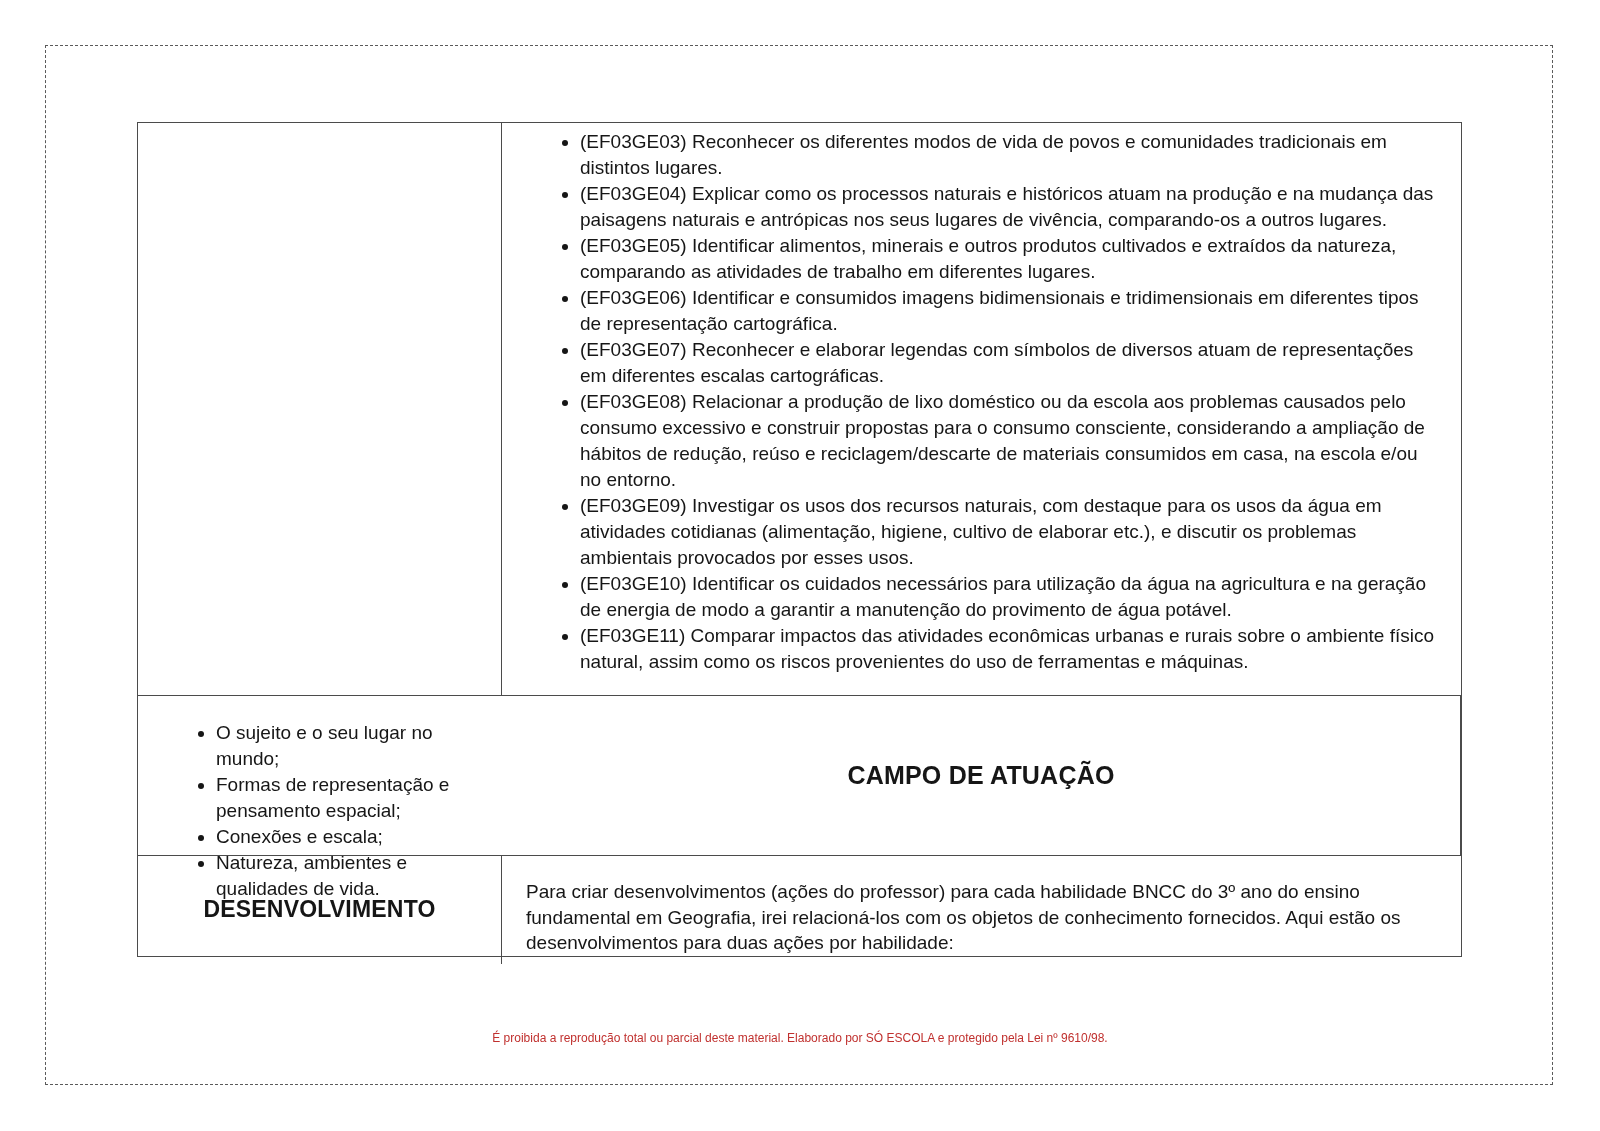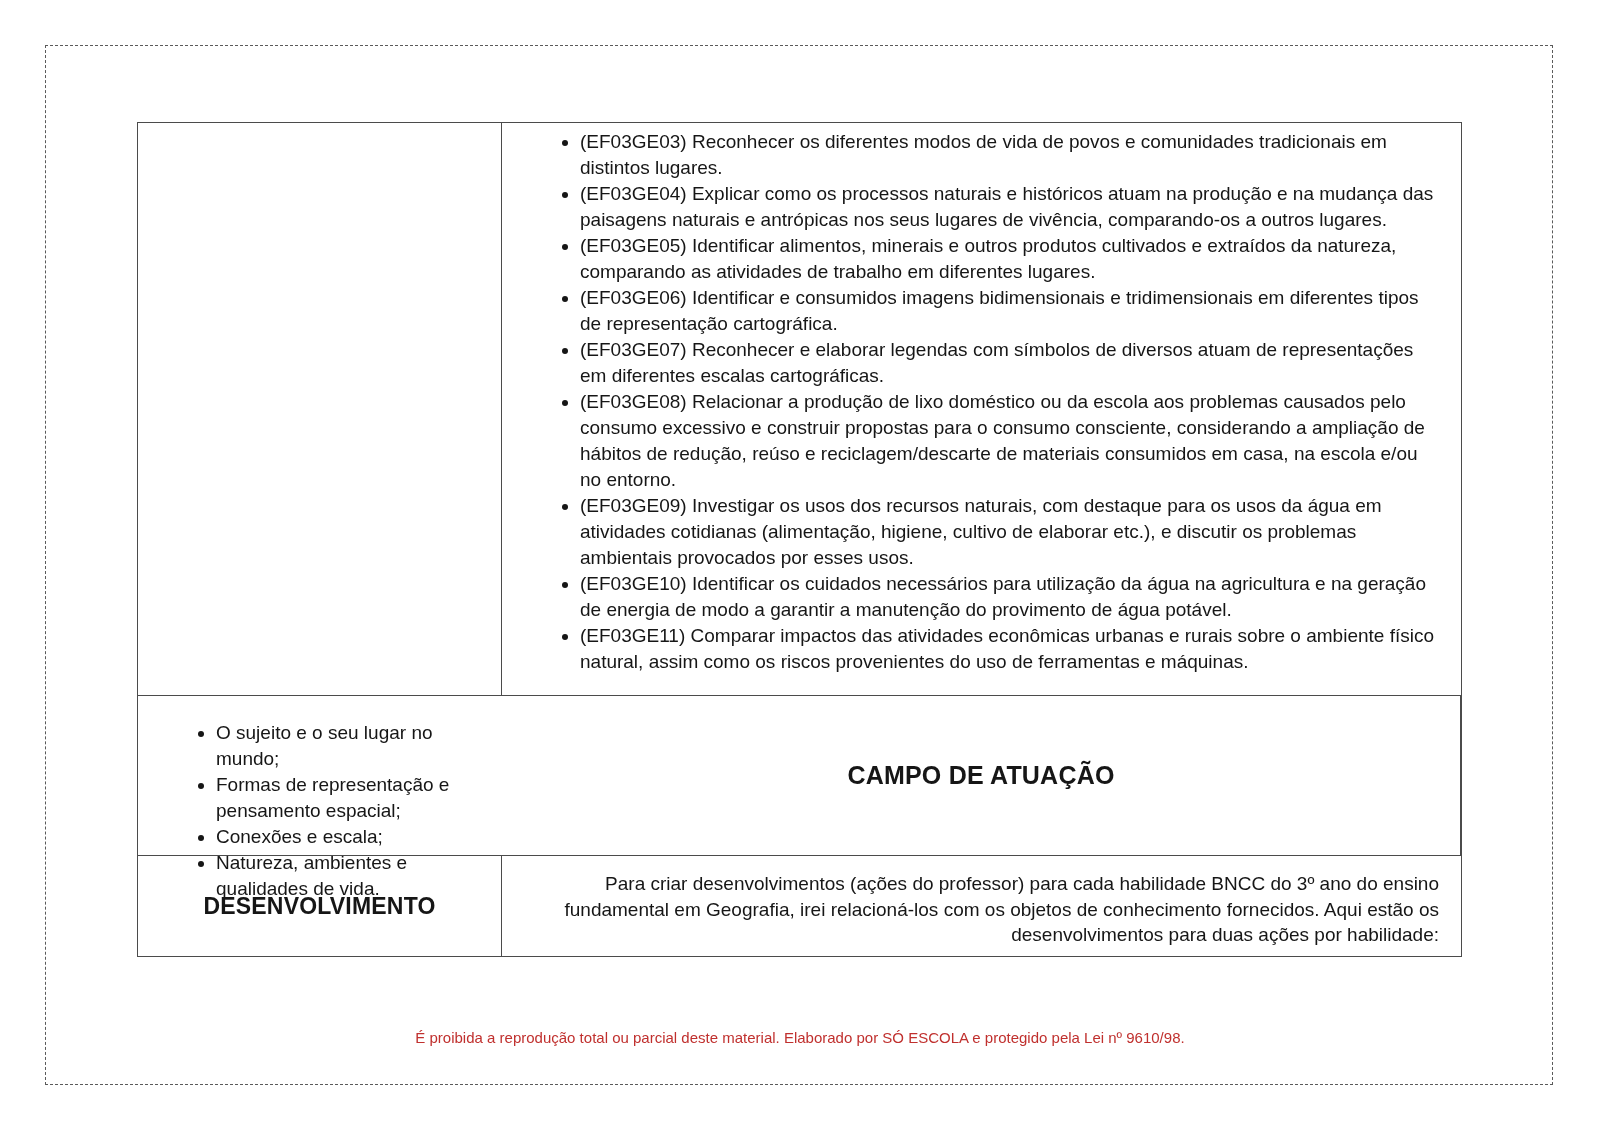--- a/index.html
+++ b/index.html
@@ -47,32 +47,31 @@
     padding: 6px 22px 0 78px;
     list-style: disc outside;
   }
   ul.bullets li {
     font-size: 19px;
     line-height: 26px;
     margin: 0;
   }
   ul.bullets.campo { padding-top: 24px; }
   .dev-paragraph {
-    margin: 0;
+    margin: 8px;
     padding: 15px 22px 0 16px;
     font-size: 19px;
     line-height: 25.5px;
-    text-align: right;
   }
   .footer-note {
     position: absolute;
     left: 0; right: 0;
     top: 1028px;
     text-align: center;
-    font-size: 15px;
+    font-size: 12px;
     line-height: 20px;
     color: #c0302e;
   }
 </style>
 </head>
 <body>
 
 <div>
 
   <div class="page-border"></div>

